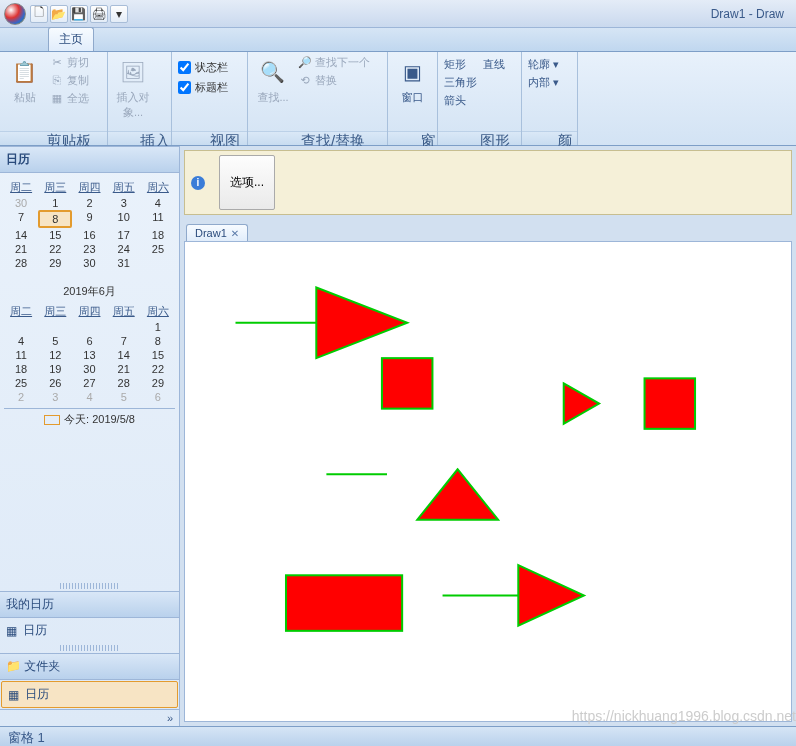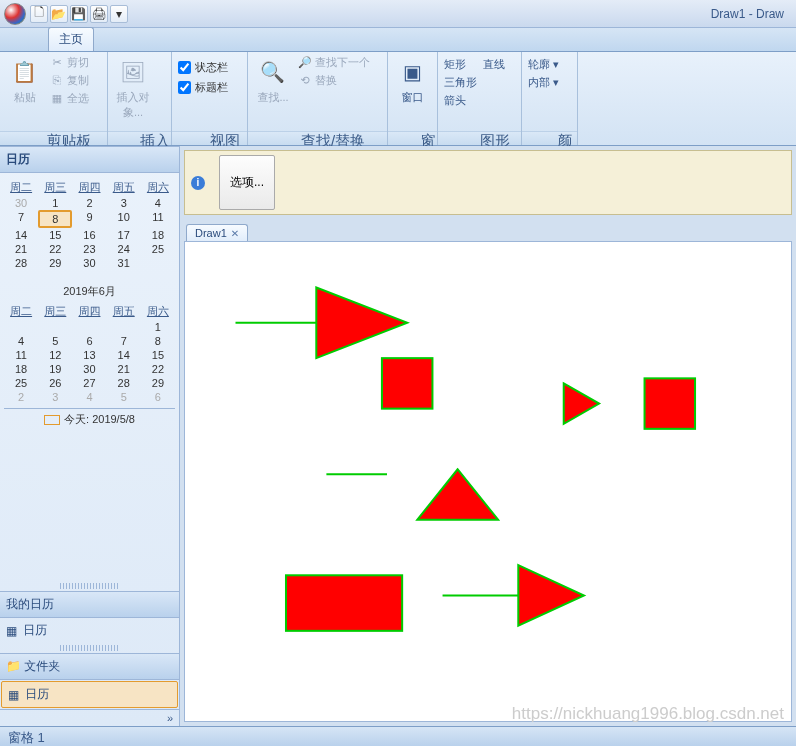--- a/index.html
+++ b/index.html
@@ -57,21 +57,21 @@
 .doc-tabs { display:flex; align-items:flex-end; padding-left:6px; height:22px; }
 .doc-tab { background:linear-gradient(#f7fbff,#e1edfb); border:1px solid #8fa9cb; border-bottom:none; border-radius:3px 3px 0 0; padding:2px 8px; font-size:11px; color:#2a4b7c; display:flex; align-items:center; gap:4px; }
 .doc-tab .x { color:#5a7aa8; font-size:10px; }
 .canvas-wrap { flex:1; margin:0 4px 4px 4px; background:#fff; border:1px solid #9db6d8; position:relative; }
 .canvas { position:absolute; inset:0; }
 
 
 .status { height:20px; background:linear-gradient(#d6e5f5,#b9d1ec); border-top:1px solid #7d9ec7; padding:2px 8px; font-size:13px; color:#3a5a8a; }
 
 
-.wm { position:absolute; right:12px; bottom:22px; font-size:17px; color:#ccc; }
+.wm { position:absolute; right:0; bottom:22px; font-size:14px; color:#ccc; }
 </style>
 </head>
 <body>
 
 <div class="titlebar">
   <div class="app-icon"></div>
   <div class="qat">
     <div class="qat-btn">🗋</div>
     <div class="qat-btn">📂</div>
     <div class="qat-btn">💾</div>

